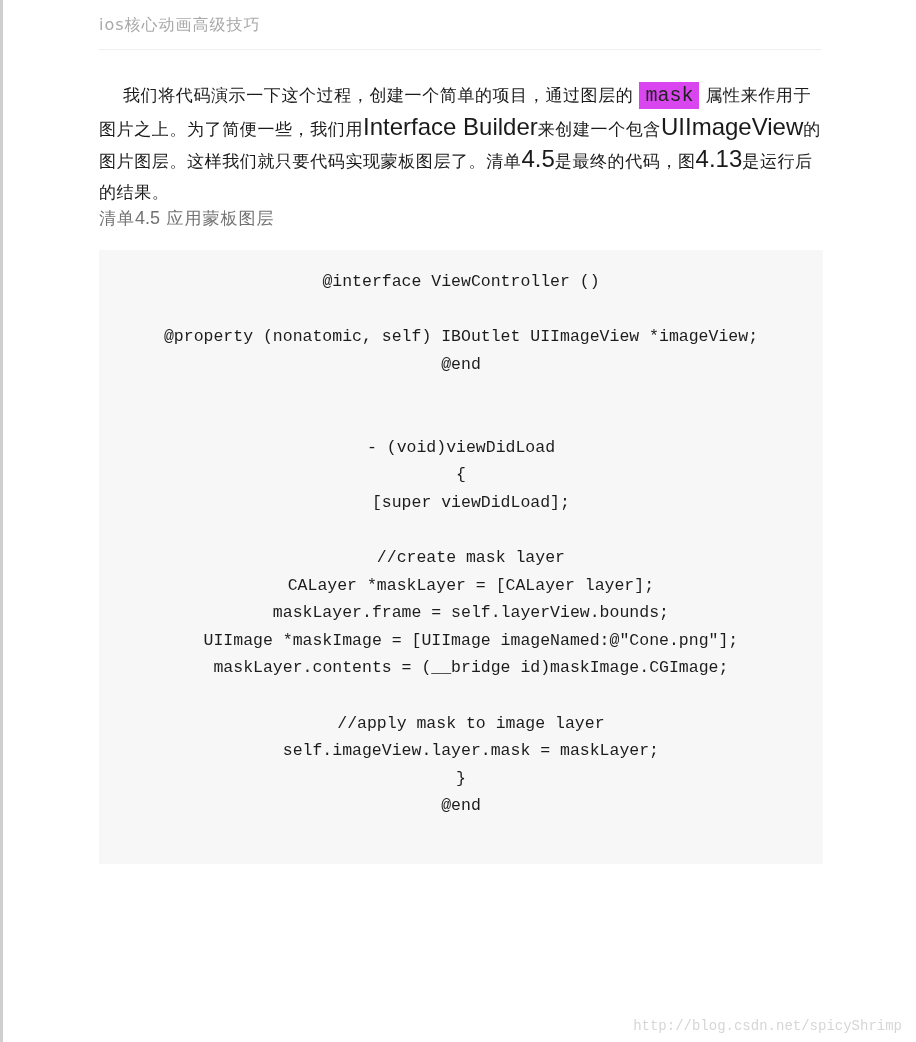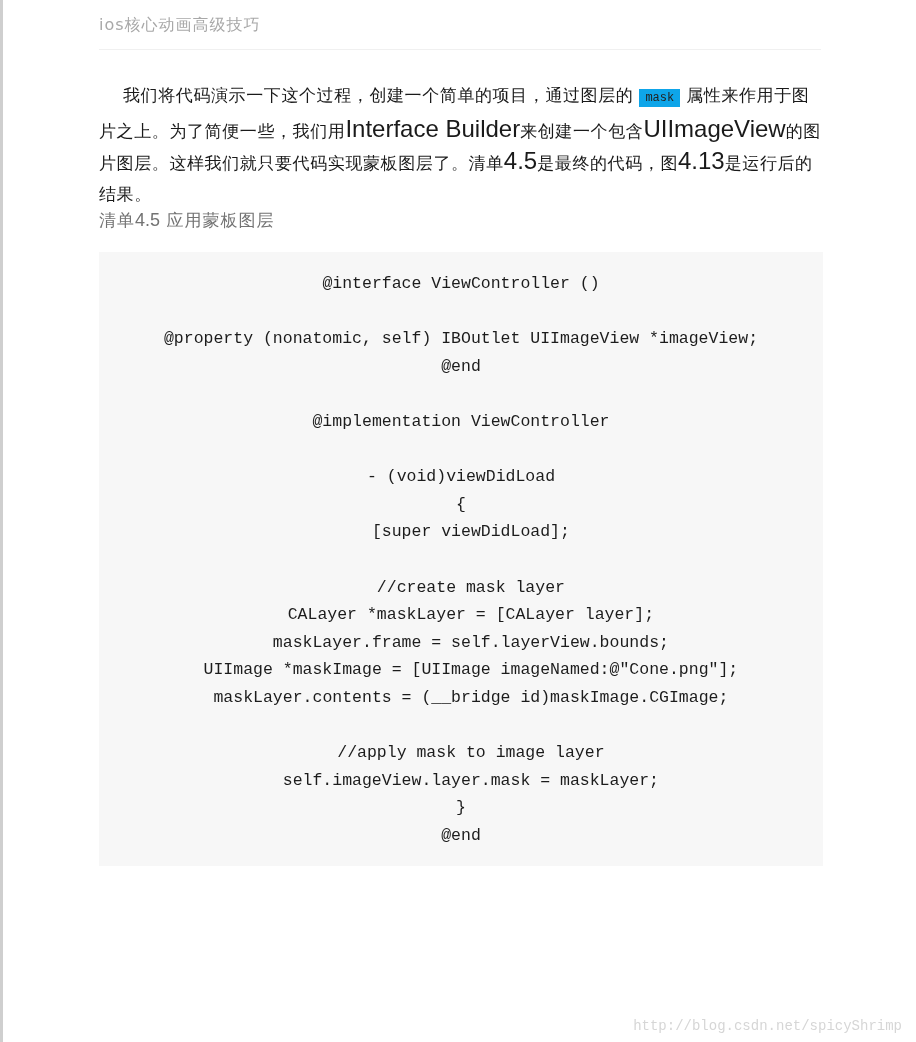--- a/index.html
+++ b/index.html
@@ -49,22 +49,22 @@
       color: #1a1a1a;
       letter-spacing: 0.6px;
     }
     .latin {
       font-family: "Liberation Sans", sans-serif;
       letter-spacing: 0;
       font-size: 24px;
     }
     .inline-code {
       font-family: "Liberation Mono", monospace;
-      font-size: 12px;
-      background: #0ea5e9;
+      font-size: 20px;
+      background: #d946ef;
       padding: 2px 6px;
       letter-spacing: 0;
       color: #222;
     }
     .listing-title {
       font-size: 17px;
       letter-spacing: 1px;
       color: #737373;
     }
     .listing-title .latin {
@@ -109,21 +109,20 @@
   <p class="intro"><span>我们将代码演示一下这个过程，创建一个简单的项目，通过图层的 </span><span class="inline-code">mask</span><span> 属性来作用于图片之上。为了简便一些，我们用</span><span class="latin">Interface Builder</span><span>来创建一个包含</span><span class="latin">UIImageView</span><span>的图片图层。这样我们就只要代码实现蒙板图层了。清单</span><span class="latin">4.5</span><span>是最终的代码，图</span><span class="latin">4.13</span><span>是运行后的结果。</span></p>
 
   <div class="listing-title"><span>清单</span><span class="latin">4.5</span><span> 应用蒙板图层</span></div>
 
   <div class="code-block">
     <div class="code-line">@interface ViewController ()</div>
     <div class="code-line"></div>
     <div class="code-line">@property (nonatomic, self) IBOutlet UIImageView *imageView;</div>
     <div class="code-line">@end</div>
     <div class="code-line"></div>
-    <div class="code-line">@implementation ViewController</div>
     <div class="code-line"></div>
     <div class="code-line">- (void)viewDidLoad</div>
     <div class="code-line">{</div>
     <div class="code-line">  [super viewDidLoad];</div>
     <div class="code-line"></div>
     <div class="code-line">  //create mask layer</div>
     <div class="code-line">  CALayer *maskLayer = [CALayer layer];</div>
     <div class="code-line">  maskLayer.frame = self.layerView.bounds;</div>
     <div class="code-line">  UIImage *maskImage = [UIImage imageNamed:@"Cone.png"];</div>
     <div class="code-line">  maskLayer.contents = (__bridge id)maskImage.CGImage;</div>

